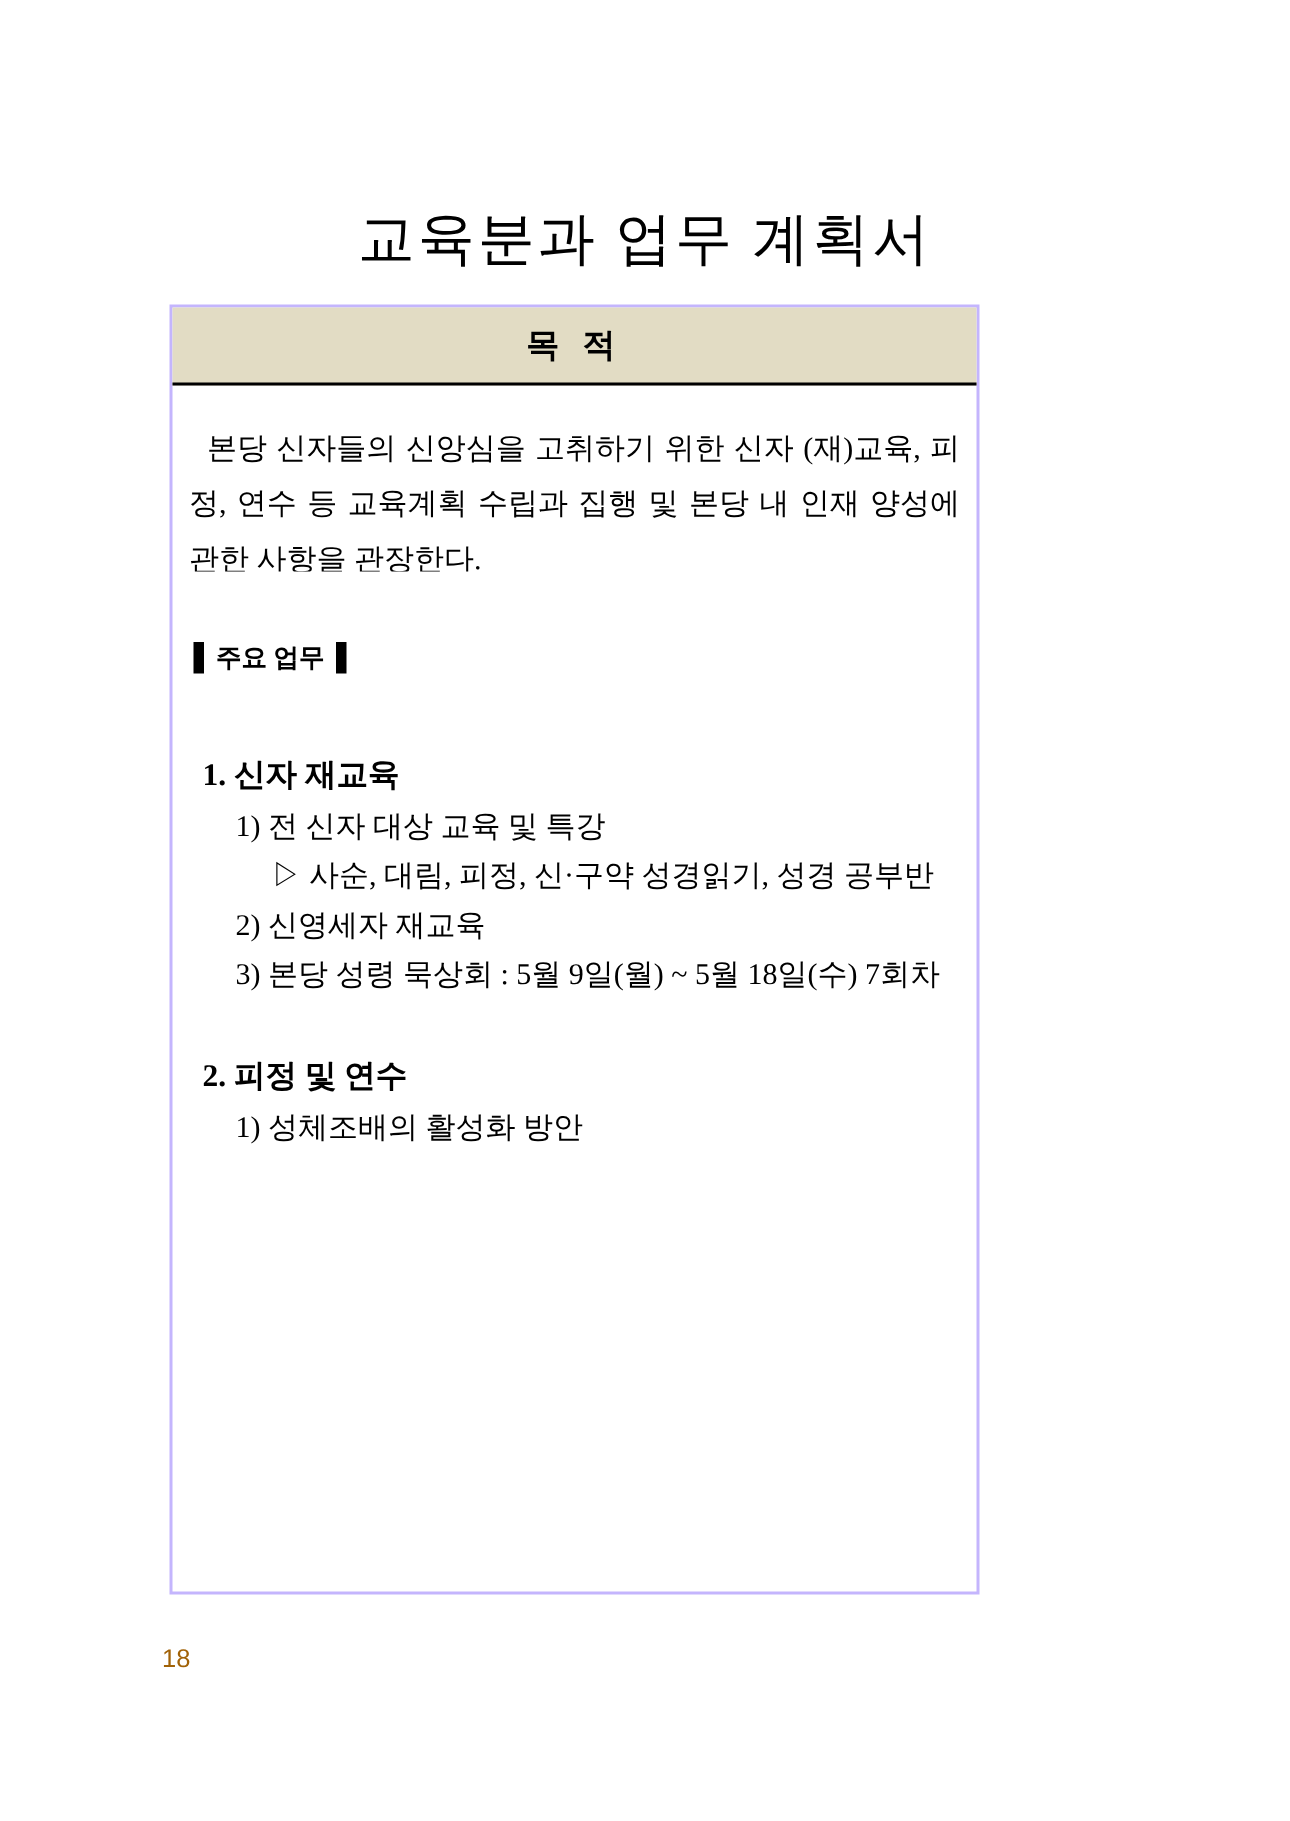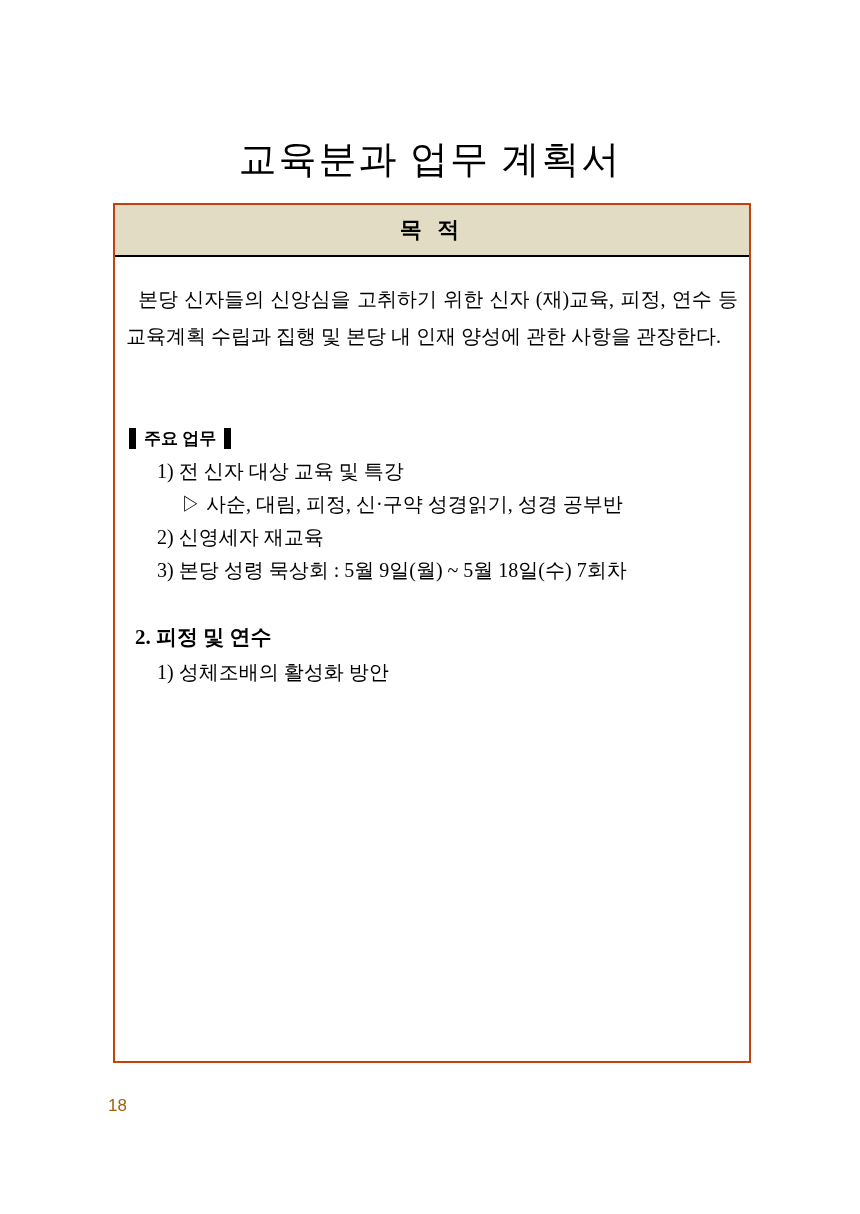--- a/index.html
+++ b/index.html
@@ -17,22 +17,22 @@
     width:100%;
     text-align:center;
     font-size:38px;
     font-weight:normal;
     letter-spacing:2px;
   }
 
   .doc-box {
     position:absolute;
     left:113px; top:203px;
-    width:638px; height:860px;
-    border:2px solid #c2410c;
+    width:540px; height:860px;
+    border:2px solid #c4b5fd;
     background:#ffffff;
   }
 
   .section-header {
     height:52px;
     background:#e2dcc4;
     border-bottom:2px solid #000000;
     display:flex;
     align-items:center;
     justify-content:center;
@@ -109,20 +109,21 @@
   <div class="section-body activity-body">본당 신자들의 신앙심을 고취하기 위한 신자 (재)교육, 피정, 연수 등 교육계획 수립과 집행 및 본당 내 인재 양성에 관한 사항을 관장한다.</div>
 
   <div class="tasks">
 
     <div class="tasks-marker">
       <span class="vbar left"></span>
       <span>주요 업무</span>
       <span class="vbar right"></span>
     </div>
 
+    <div class="group-title first">1. 신자 재교육</div>
     <div class="gap-after-group-title"></div>
 
     <div class="task-item l1">1) 전 신자 대상 교육 및 특강</div>
     <div class="task-item l2">▷ 사순, 대림, 피정, 신·구약 성경읽기, 성경 공부반</div>
     <div class="task-item l1">2) 신영세자 재교육</div>
     <div class="task-item l1">3) 본당 성령 묵상회 : 5월 9일(월) ~ 5월 18일(수) 7회차</div>
 
     <div class="group-title second">2. 피정 및 연수</div>
     <div class="gap-after-group-title"></div>
 

